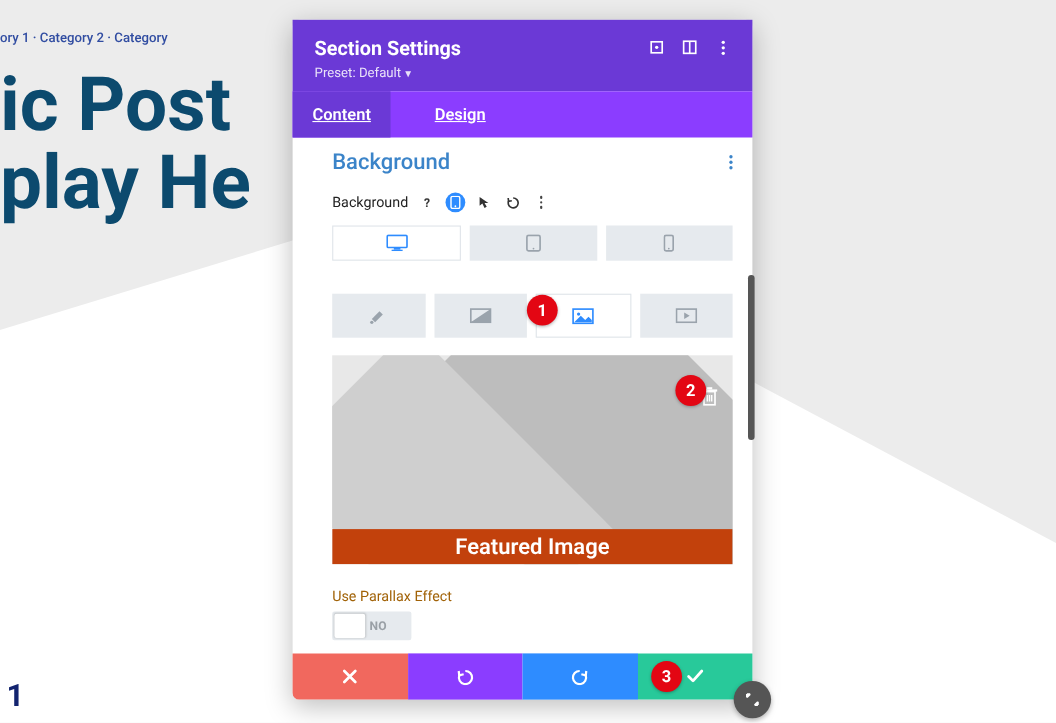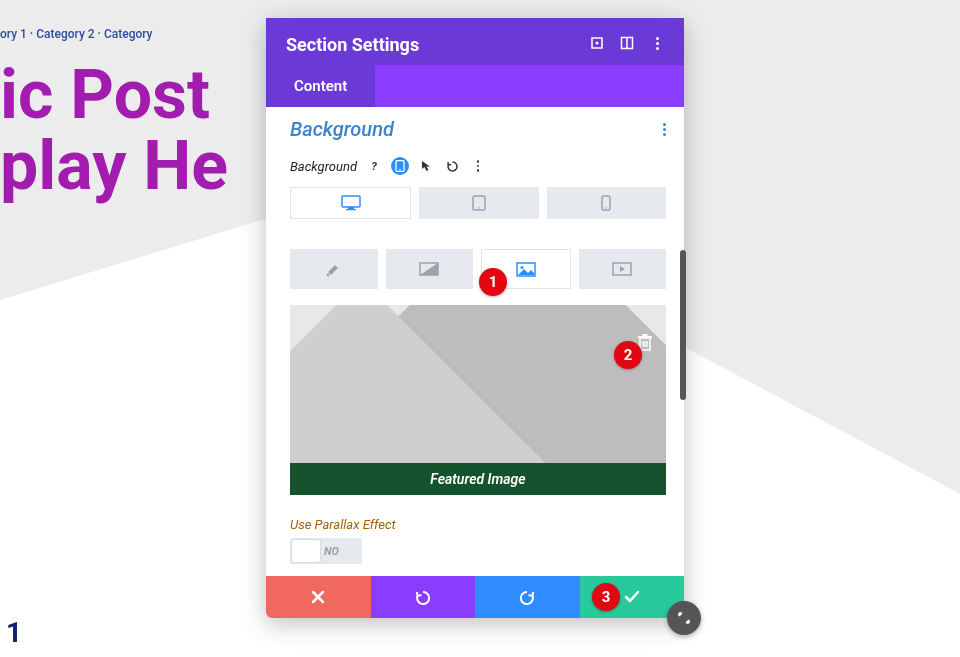--- a/index.html
+++ b/index.html
@@ -47,21 +47,21 @@
     color: #304ca1;
     font-weight: 500;
     white-space: nowrap;
   }
   .big-title {
     position: absolute;
     top: 60px;
     left: 0;
     font-size: 68px;
     font-weight: 700;
-    color: #a21caf;
+    color: #0c4a6e;
     line-height: 1.05;
     white-space: pre;
   }
   .small-h1 {
     position: absolute;
     bottom: 8px;
     left: 6px;
     font-size: 28px;
     font-weight: 700;
     color: #13246f;
@@ -95,35 +95,35 @@
   .header-icons .hicon { width: 14px; height: 14px; display: flex; align-items: center; justify-content: center; cursor: pointer; }
   .tri-dot { display: flex; flex-direction: column; gap: 2px; }
   .tri-dot span { width: 3px; height: 3px; background: #fff; border-radius: 50%; }
 
   
   .tabs {
     background: #8b3dff;
     display: flex;
   }
   .tabs .tab {
-    padding: 12px 28px;
+    padding: 12px 18px;
     color: #fff;
     font-size: 15px;
     font-weight: 600;
     cursor: pointer;
+    text-decoration: underline;
   }
   .tabs .tab.active { background: #6b39d6; }
   .tabs .tab:nth-child(2) { margin-left: 22px; }
   .tabs .tab:nth-child(3) { margin-left: 30px; }
 
   
   .panel-body {
-    padding: 10px 18px 4px 24px;
+    padding: 10px 18px 4px 36px;
     position: relative;
-    font-style: italic;
   }
 
   .section-title-row {
     display: flex; align-items: center; justify-content: space-between;
   }
   .section-title {
     font-size: 20px;
     color: #3b84c9;
     font-weight: 500;
   }
@@ -183,21 +183,21 @@
   }
   .img-preview .mount2 {
     position: absolute; bottom: -20px; right: -40px; width: 320px; height: 240px;
     background: #bdbdbd; transform: rotate(45deg);
   }
   .img-preview .trash {
     position: absolute; top: 28px; right: 13px; color: #fff; cursor: pointer;
   }
   .img-preview .caption {
     position: absolute; bottom: 0; left: 0; right: 0; height: 32px;
-    background: #14532d; color: #fff; font-weight: 600; font-size: 14px;
+    background: #c2410c; color: #fff; font-weight: 600; font-size: 20px;
     display: flex; align-items: center; justify-content: center;
   }
 
   .toggle-label {
     margin-top: 22px; font-size: 13px; color: #a16207;
   }
   .toggle-track {
     margin-top: 6px;
     width: 72px; height: 26px; background: #e6eaee; border-radius: 2px;
     position: relative; display: flex; align-items: center; cursor: pointer; text-align: center;
@@ -264,20 +264,23 @@
   <div class="small-h1">1</div>
 </div>
 
 <div class="panel">
 
   <div class="fake-scroll"></div>
 
   <div class="panel-header">
     <div class="titles">
       <h2>Section Settings</h2>
+      <div class="preset">
+        <span>Preset: Default</span><span class="caret">▼</span>
+      </div>
     </div>
     <div class="header-icons">
       <div class="hicon">
         <svg width="14" height="14" viewBox="0 0 14 14">
             <rect x="2" y="2" width="10" height="10" fill="none" stroke="#fff" stroke-width="1.5"></rect>
             <circle cx="7" cy="7" r="1.5" fill="#fff"></circle>
           </svg>
       </div>
       <div class="hicon">
         <svg width="14" height="14" viewBox="0 0 14 14">
@@ -290,20 +293,21 @@
             <span></span>
             <span></span>
             <span></span>
           </div>
       </div>
     </div>
   </div>
 
   <div class="tabs">
     <div class="tab active">Content</div>
+    <div class="tab">Design</div>
   </div>
 
   <div class="panel-body">
 
     <div class="section-title-row">
       <div class="section-title">Background</div>
       <div>
         <div class="tri-dot blue">
             <span></span>
             <span></span>

